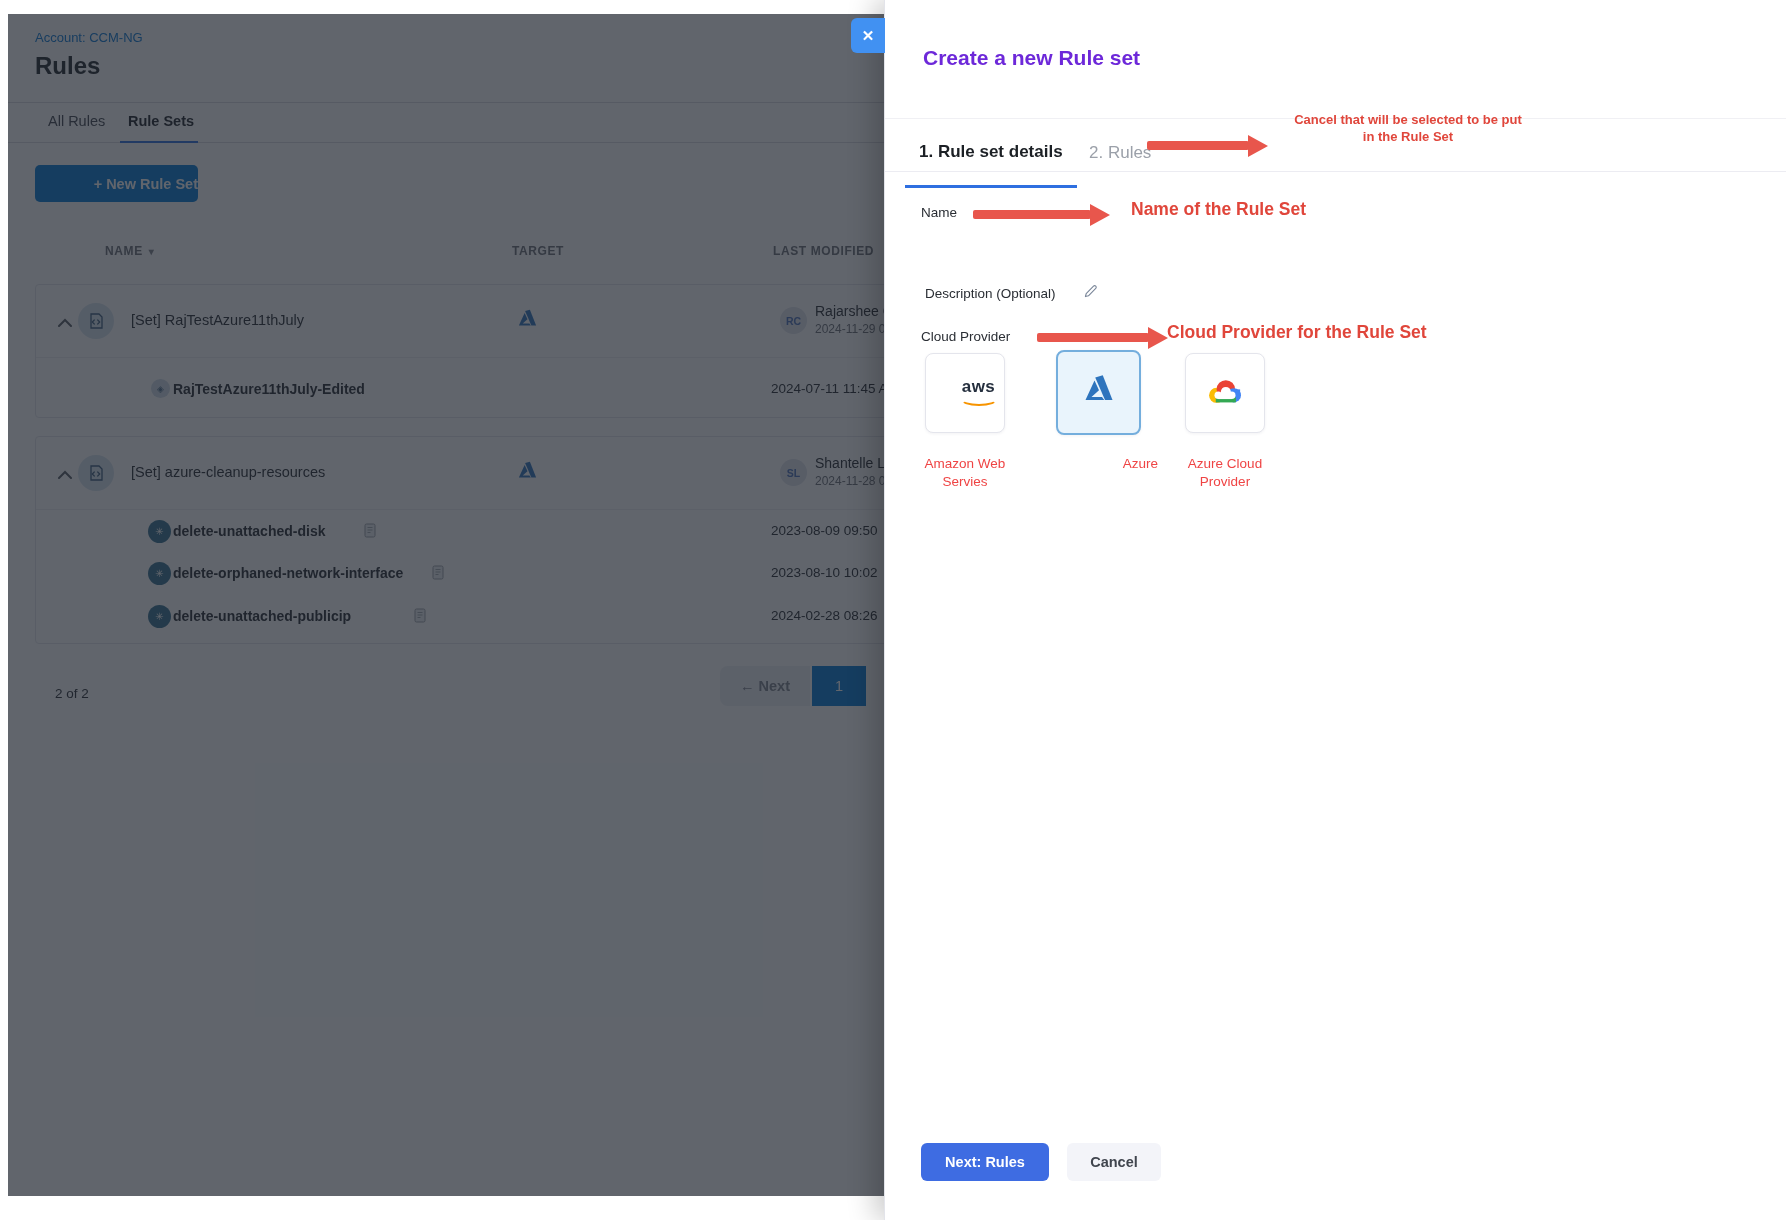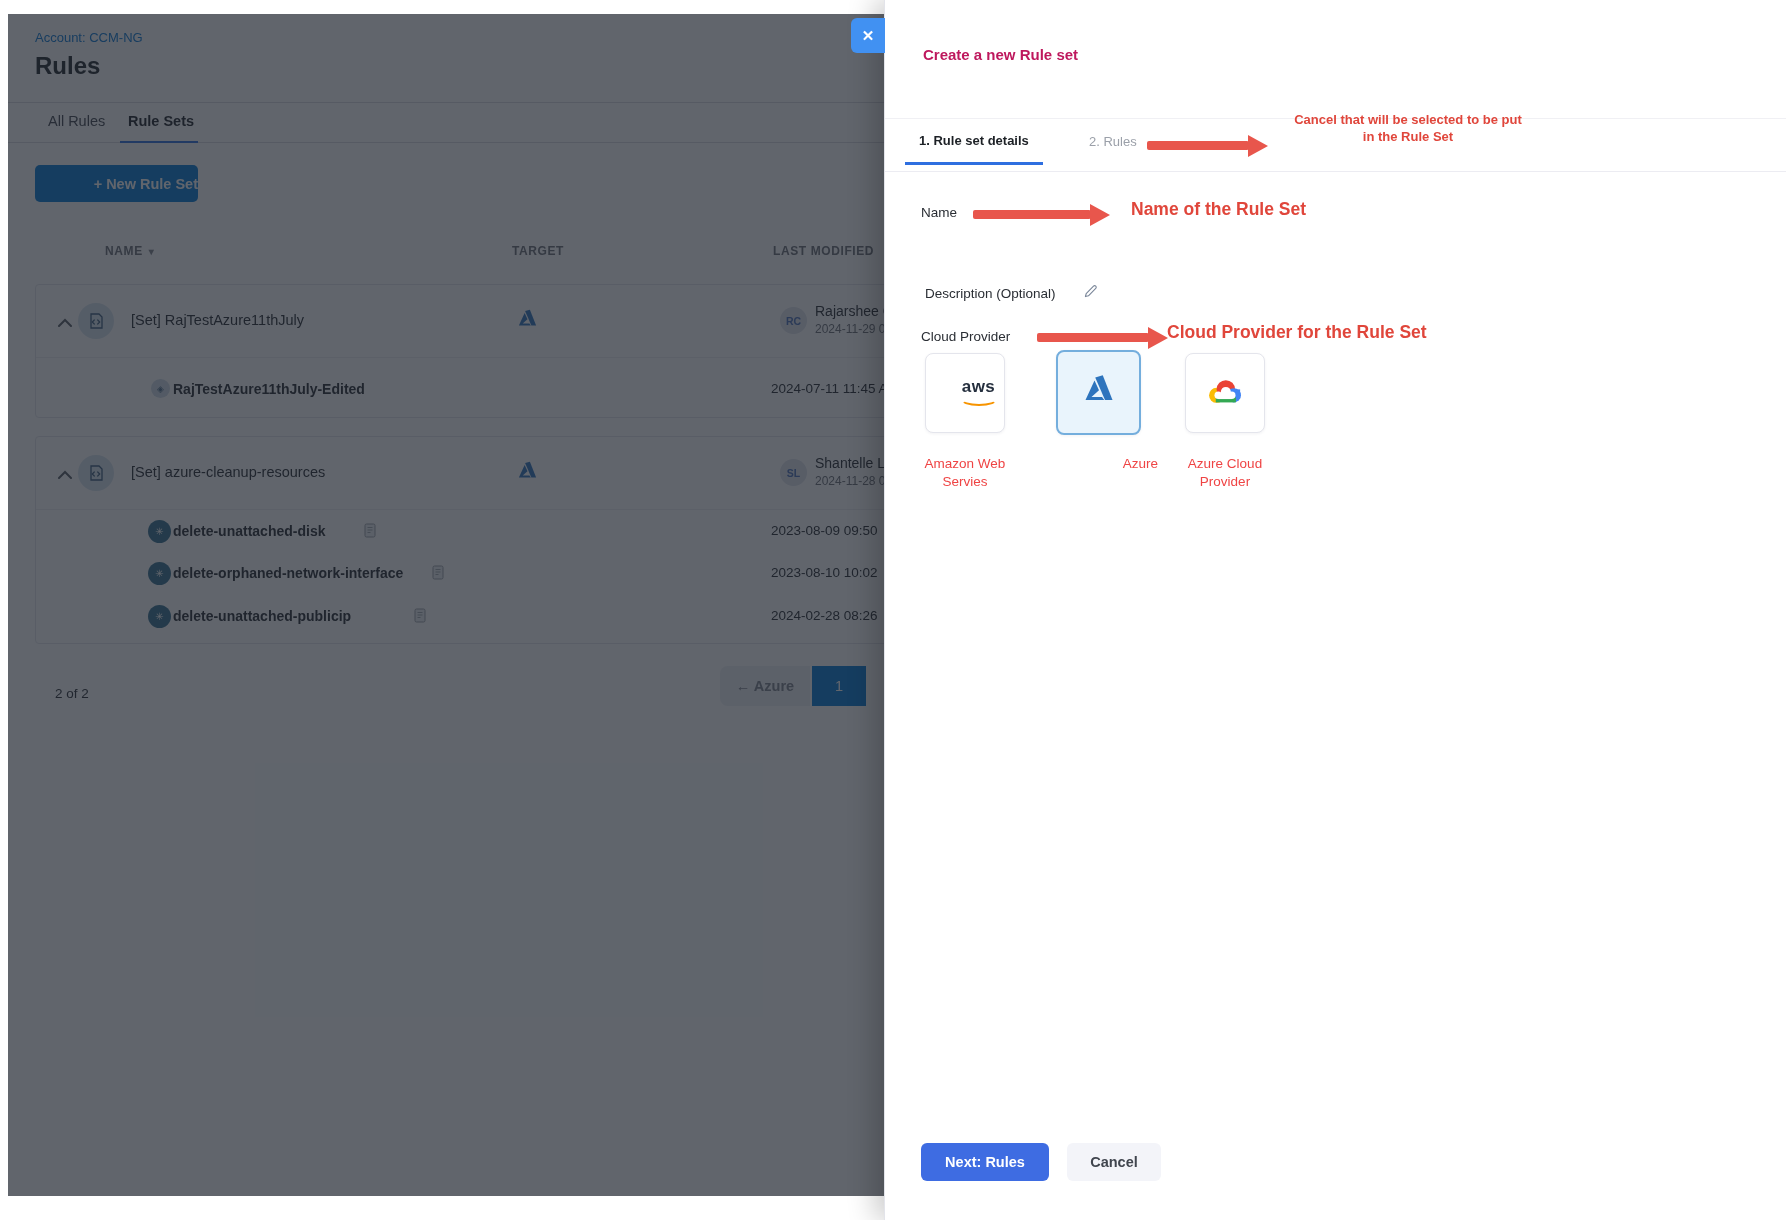--- a/index.html
+++ b/index.html
@@ -61,24 +61,24 @@
   .prev-btn { position:absolute; left:712px; top:652px; width:90px; height:40px; background:#eef0f5;
     border:none; border-radius:8px 0 0 8px; color:#7d828c; font-size:14.5px; font-weight:700; cursor:pointer; }
   .page1-btn { position:absolute; left:804px; top:652px; width:54px; height:40px; background:#0278d5;
     border:none; color:#fff; font-size:14.5px; cursor:pointer; }
 
   
   .drawer { position:absolute; left:884px; top:0; width:902px; height:1220px; background:#fff; z-index:10;
     box-shadow:-10px 0 26px rgba(0,0,0,0.20); border-left:1px solid #e3e4ea; }
   .close-btn { position:absolute; left:-34px; top:18px; width:34px; height:35px; background:#4191f2;
     border:none; border-radius:6px 0 0 6px; color:#fff; font-size:15px; font-weight:700; cursor:pointer; }
-  .drawer-title { position:absolute; left:38px; top:46px; font-size:15px; font-weight:700; color:#be185d; }
+  .drawer-title { position:absolute; left:38px; top:46px; font-size:21px; font-weight:700; color:#6d28d9; }
   .drawer-hr1 { position:absolute; left:0; right:0; top:118px; border-top:1px solid #f0f0f4; }
   .steps { position:absolute; left:0; right:0; top:118px; height:54px; border-bottom:1px solid #ececf2; }
-  .step { position:absolute; top:0; height:47px; display:flex; align-items:center; padding:0 14px; font-size:13px; }
+  .step { position:absolute; top:0; height:70px; display:flex; align-items:center; padding:0 14px; font-size:17px; }
   .step.active { left:20px; font-weight:700; color:#1c2025; border-bottom:3px solid #2e6fe0; }
   .step.idle { left:190px; color:#9ba0a9; }
 
   .ann-arrow { position:absolute; height:9px; background:#e8564c; border-radius:2px; z-index:12; }
   .ann-arrow::after { content:""; position:absolute; right:-19px; top:50%; transform:translateY(-50%);
     border-left:20px solid #e8564c; border-top:11px solid transparent; border-bottom:11px solid transparent; }
   .ann-text { position:absolute; color:#e0463b; font-weight:700; z-index:12; }
   .ann-steps { left:398px; top:111px; width:250px; font-size:13px; line-height:17px; text-align:center; }
   .ann-name { left:246px; top:199px; font-size:17.5px; }
   .ann-cloud { left:282px; top:322px; font-size:17.5px; }
@@ -215,21 +215,21 @@
       <span class="sub-name" style="top:13px">delete-unattached-publicip</span>
         <span class="copy-ico" style="position:absolute; left:370px; top:13px;"><svg width="12" height="15" viewBox="0 0 12 15">
             <rect x="1" y="1" width="10" height="13" rx="1.5" fill="#eceef2" stroke="#9aa0a8"></rect>
             <path d="M3.5 4.5h5M3.5 7h5M3.5 9.5h3" stroke="#9aa0a8" stroke-width=".9"></path>
           </svg></span>
       <span class="sub-date" style="top:13px">2024-02-28 08:26</span>
     </div>
   </div>
 
   <span class="pager-summary">2 of 2</span>
-  <button class="prev-btn">← Azure</button>
+  <button class="prev-btn">← Next</button>
   <button class="page1-btn">1</button>
 
   <div class="dim"></div>
 </div>
 
 <aside class="drawer">
   <button class="close-btn">✕</button>
   <h2 class="drawer-title">Create a new Rule set</h2>
   <div class="drawer-hr1"></div>
 

